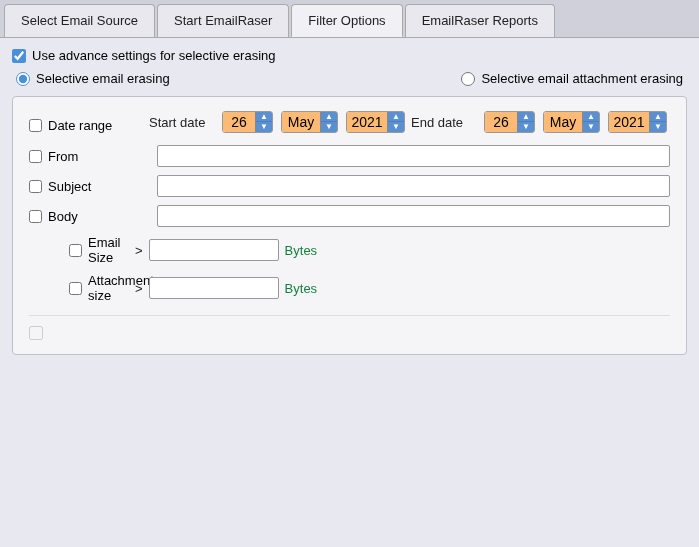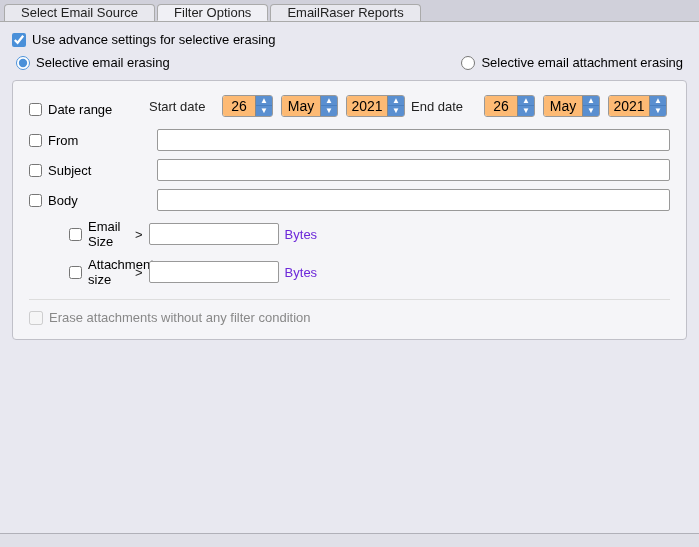--- a/index.html
+++ b/index.html
@@ -15,21 +15,21 @@
     
     .tab-bar {
       display: flex;
       background: #d0d0da;
       border-bottom: 1px solid #aaa;
       padding-top: 4px;
       padding-left: 4px;
       gap: 0;
     }
     .tab {
-      padding: 0 16px;
+      padding: 8px 16px;
       border: 1px solid #aaa;
       border-bottom: none;
       background: #e8e8ee;
       cursor: pointer;
       font-size: 13px;
       color: #222;
       border-radius: 4px 4px 0 0;
       margin-right: 2px;
       white-space: nowrap;
     }
@@ -211,21 +211,21 @@
       border: 1px solid #999;
       border-radius: 2px;
       padding: 3px 4px;
       font-size: 13px;
       background: white;
       outline: none;
       height: 22px;
     }
     .size-row .bytes-label {
       font-size: 13px;
-      color: #6d28d9;
+      color: #15803d;
     }
 
     
     .erase-attachments-row {
       display: flex;
       align-items: center;
       gap: 6px;
       margin-top: 12px;
       padding-top: 10px;
       border-top: 1px solid #ddd;
@@ -250,20 +250,21 @@
 
     input[type="checkbox"] {
       accent-color: #4a90d9;
     }
   </style>
 </head>
 <body>
 
 <div class="tab-bar">
   <div class="tab">Select Email Source</div>
+  <div class="tab">Start EmailRaser</div>
   <div class="tab active">Filter Options</div>
   <div class="tab">EmailRaser Reports</div>
 </div>
 
 <div class="main-content">
 
   <div class="advance-settings-row">
     <input type="checkbox" checked="" id="advanceCheck" style="">
     <label for="advanceCheck">Use advance settings for selective erasing</label>
   </div>
@@ -380,21 +381,20 @@
         <input type="checkbox" id="attachSizeCheck" style="">
         <label for="attachSizeCheck">Attachment size</label>
       </div>
       <span class="gt-symbol">&gt;</span>
       <input type="text" style="">
       <span class="bytes-label">Bytes</span>
     </div>
 
     <div class="erase-attachments-row">
       <input type="checkbox" id="eraseAttachCheck" disabled="" style="">
-      <label for="eraseAttachCheck">Erase attachments without any filter condition</label>
     </div>
 
   </div>
 
 </div>
 
 <div class="bottom-bar">
   
 </div>
 

